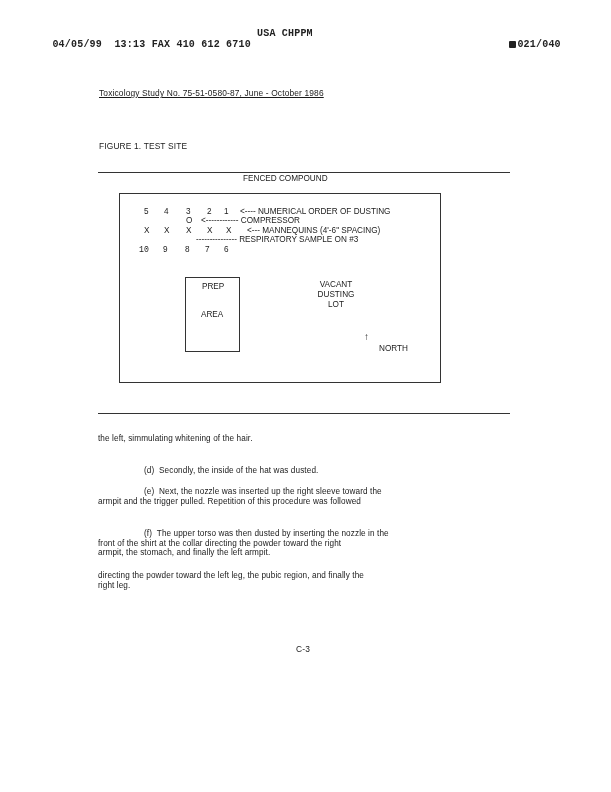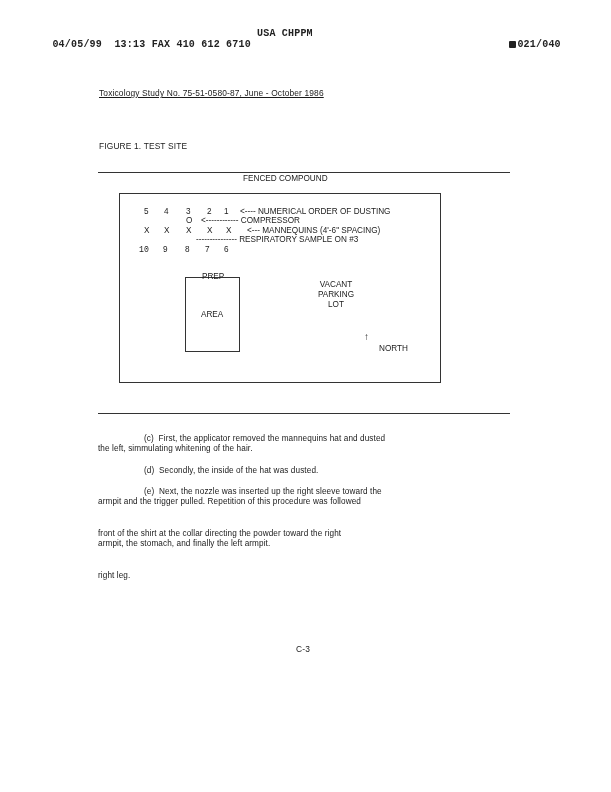--- a/index.html
+++ b/index.html
@@ -55,49 +55,50 @@
 
   <div class="abs fig" style="left:196px; top:235px;">--------------- RESPIRATORY SAMPLE ON #3</div>
 
   <div class="abs fig" style="left:139px; top:245px;font-family:Liberation Mono, monospace;">10</div>
   <div class="abs fig" style="left:163px; top:245px;">9</div>
   <div class="abs fig" style="left:185px; top:245px;">8</div>
   <div class="abs fig" style="left:205px; top:245px;">7</div>
   <div class="abs fig" style="left:224px; top:245px;">6</div>
 
   <div class="box" style="left:185px; top:277px; width:53px; height:73px;"></div>
-  <div class="abs fig" style="left:202px; top:272px;">PREP</div>
+  <div class="abs fig" style="left:202px; top:282px;">PREP</div>
   <div class="abs fig" style="left:201px; top:310px;">AREA</div>
 
   <div class="abs fig" style="left:306px; top:280px; width:60px; text-align:center;">VACANT</div>
-  <div class="abs fig" style="left:306px; top:290px; width:60px; text-align:center;">PARKING</div>
+  <div class="abs fig" style="left:306px; top:290px; width:60px; text-align:center;">DUSTING</div>
   <div class="abs fig" style="left:306px; top:300px; width:60px; text-align:center;">LOT</div>
 
   <div class="abs fig" style="left:333px; top:344px;padding-left:46px;">NORTH</div>
   <div class="abs" style="left:364px; top:331px; font-size:10px; font-style:italic; font-weight:bold; color:#222;">↑</div>
 
   <div class="hline" style="left:98px; top:413px; width:412px;"></div>
 </div>
 
 <div class="para body-txt" style="top:434px;">
-  <div><span class="indent"></span><span>(c)</span>&nbsp;&nbsp;<span>First, the applicator removed the mannequins hat and dusted</span></div>
   <div>the left, simmulating whitening of the hair.</div>
 </div>
 
 <div class="para body-txt" style="top:466px;">
   <div><span class="indent"></span><span>(d)</span>&nbsp;&nbsp;<span>Secondly, the inside of the hat was dusted.</span></div>
 </div>
 
 <div class="para body-txt" style="top:487px;">
   <div><span class="indent"></span><span>(e)</span>&nbsp;&nbsp;<span>Next, the nozzle was inserted up the right sleeve toward the</span></div>
   <div>armpit and the trigger pulled.  Repetition of this procedure was followed</div>
 </div>
 
 <div class="para body-txt" style="top:529px;">
+  <div><span class="indent"></span><span>(f)</span>&nbsp;&nbsp;<span>The upper torso was then dusted by inserting the nozzle in the</span></div>
   <div>front of the shirt at the collar directing the powder toward the right</div>
   <div>armpit, the stomach, and finally the left armpit.</div>
 </div>
 
 <div class="para body-txt" style="top:571px;">
+  <div>directing the powder toward the left leg, the pubic region, and finally the</div>
   <div>right leg.</div>
 </div>
 
 <div class="abs txt" style="left:296px; top:644px;">C-3</div>
 
 </body></html>

